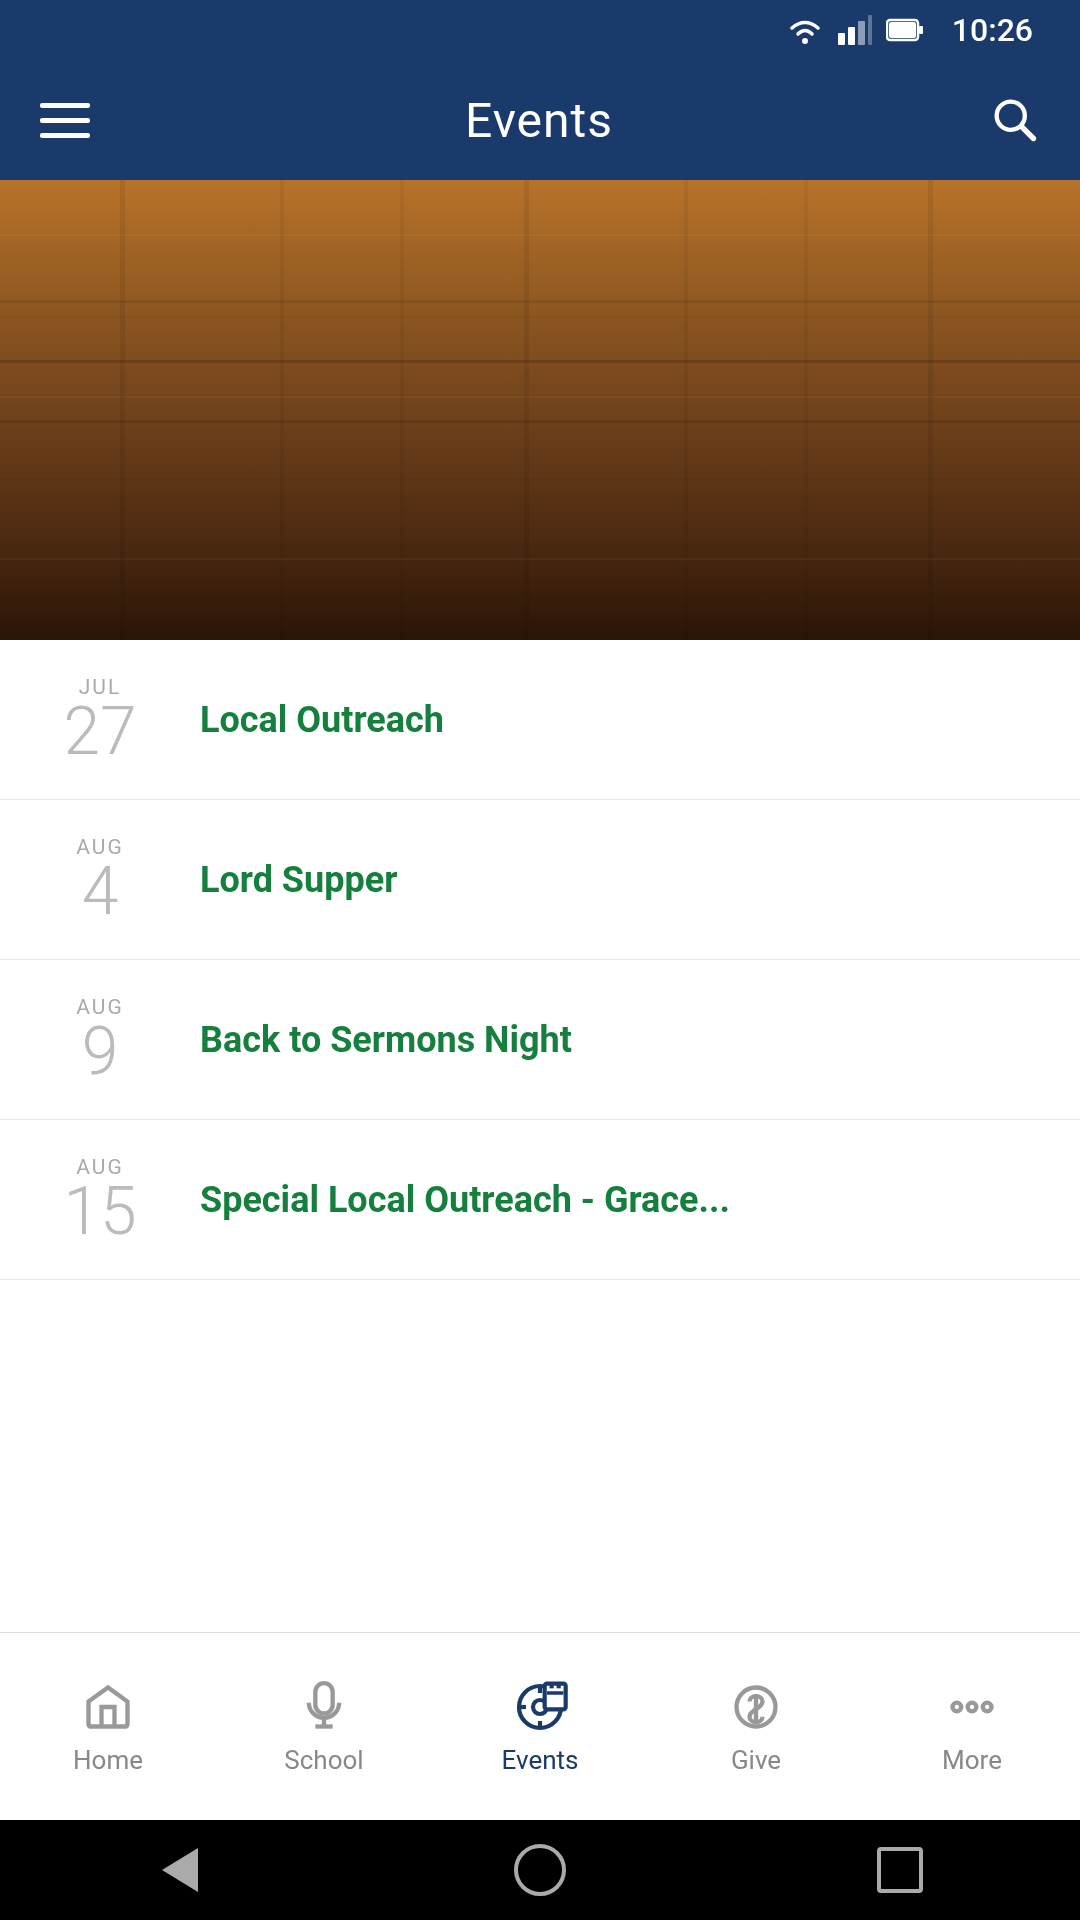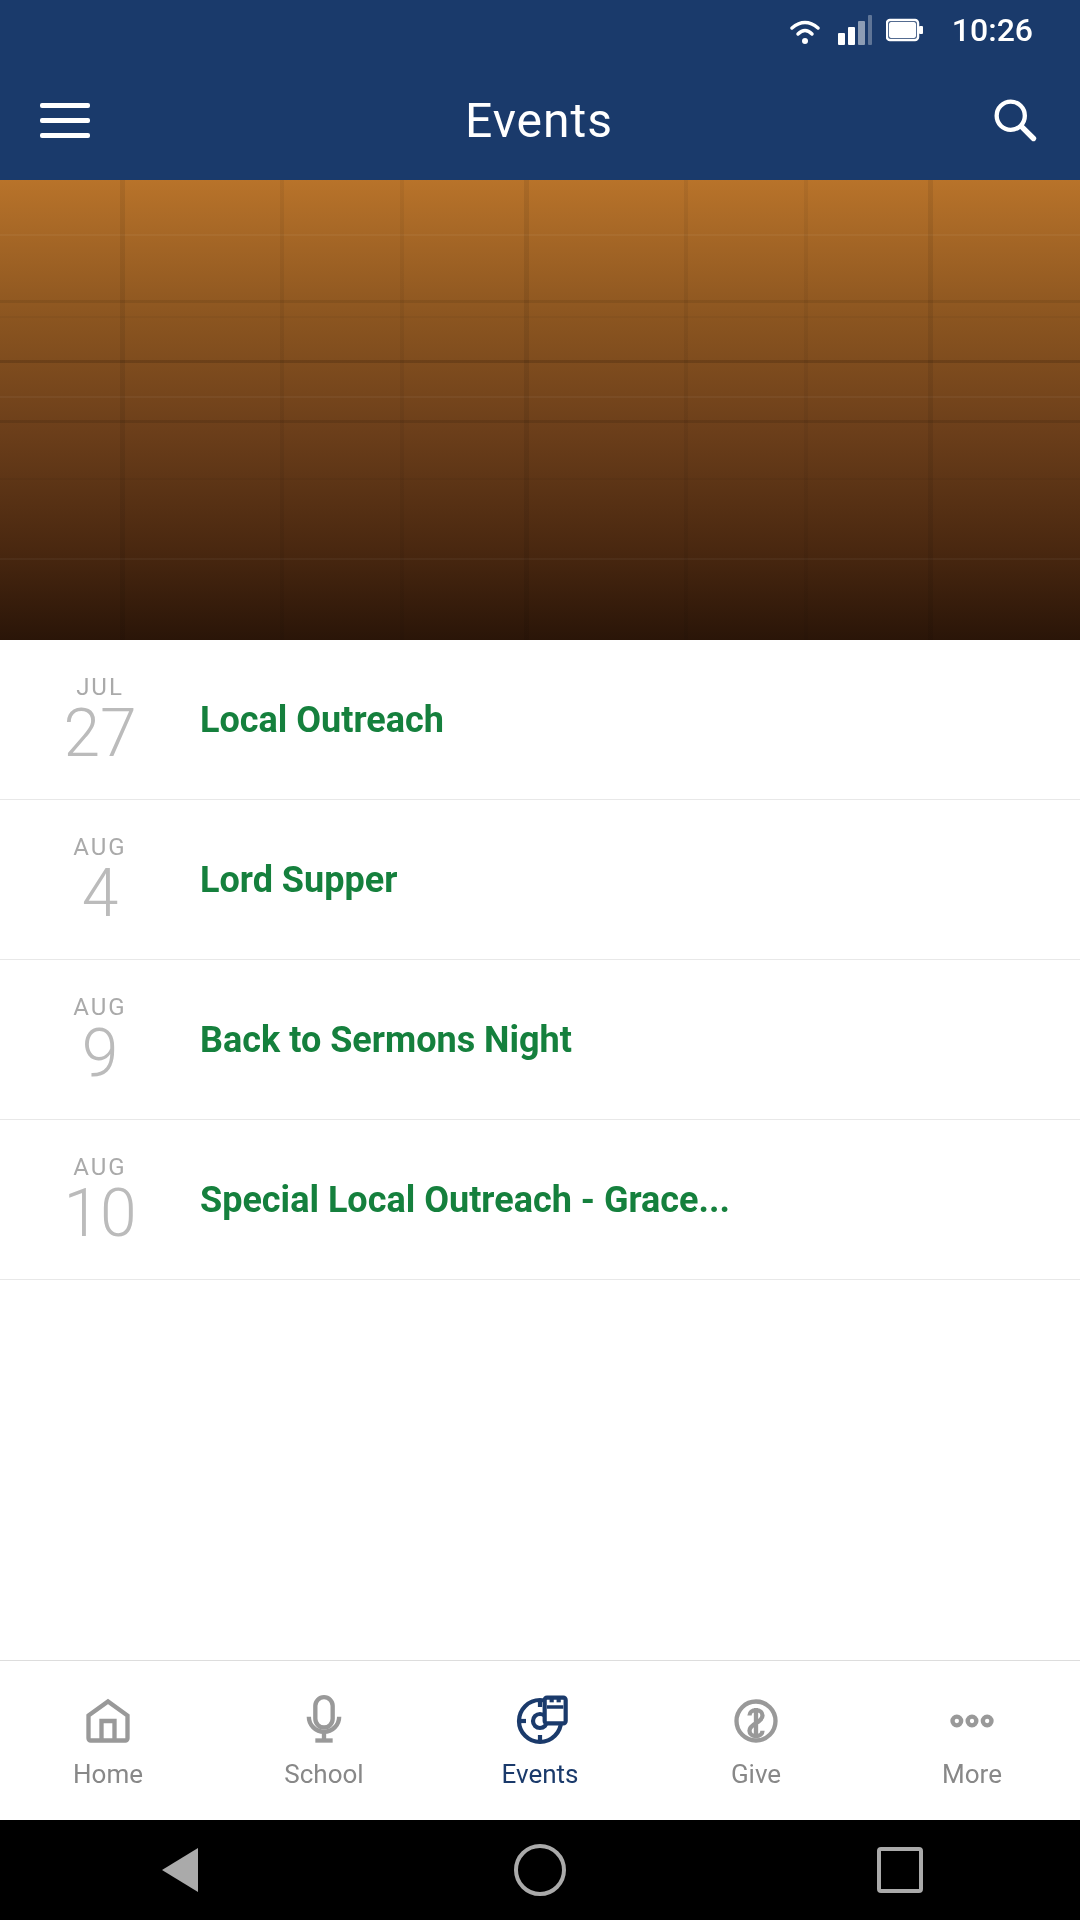--- a/index.html
+++ b/index.html
@@ -147,21 +147,21 @@
 
     .event-date {
       display: flex;
       flex-direction: column;
       align-items: center;
       min-width: 120px;
       margin-right: 40px;
     }
     .event-date .month {
       color: #aaa;
-      font-size: 24px;
+      font-size: 21px;
       font-weight: 400;
       text-transform: uppercase;
       letter-spacing: 2px;
       text-align: right;
     }
     .event-date .day {
       color: #bbb;
       font-size: 66px;
       font-weight: 300;
       line-height: 1;
@@ -172,21 +172,21 @@
       font-size: 36px;
       font-weight: 700;
     }
 
     
     .tab-bar {
       position: absolute;
       bottom: 100px;
       left: 0;
       width: 100%;
-      height: 160px;
+      height: 188px;
       background: #fff;
       border-top: 1px solid #ddd;
       display: flex;
       align-items: center;
       justify-content: space-around;
     }
 
     .tab-item {
       display: flex;
       flex-direction: column;
@@ -331,21 +331,21 @@
     <div class="event-item">
       <div class="event-date">
         <span class="month">AUG</span>
         <span class="day">9</span>
       </div>
       <span class="event-title">Back to Sermons Night</span>
     </div>
     <div class="event-item">
       <div class="event-date">
         <span class="month">AUG</span>
-        <span class="day">10</span>
+        <span class="day">15</span>
       </div>
       <span class="event-title">Special Local Outreach - Grace...</span>
     </div>
   </div>
 
 <div class="tab-bar">
 
   <div class="tab-item">
     <div class="tab-icon">
       <svg width="52" height="52" viewBox="0 0 24 24" stroke="#999" fill="none" stroke-width="1.8">

